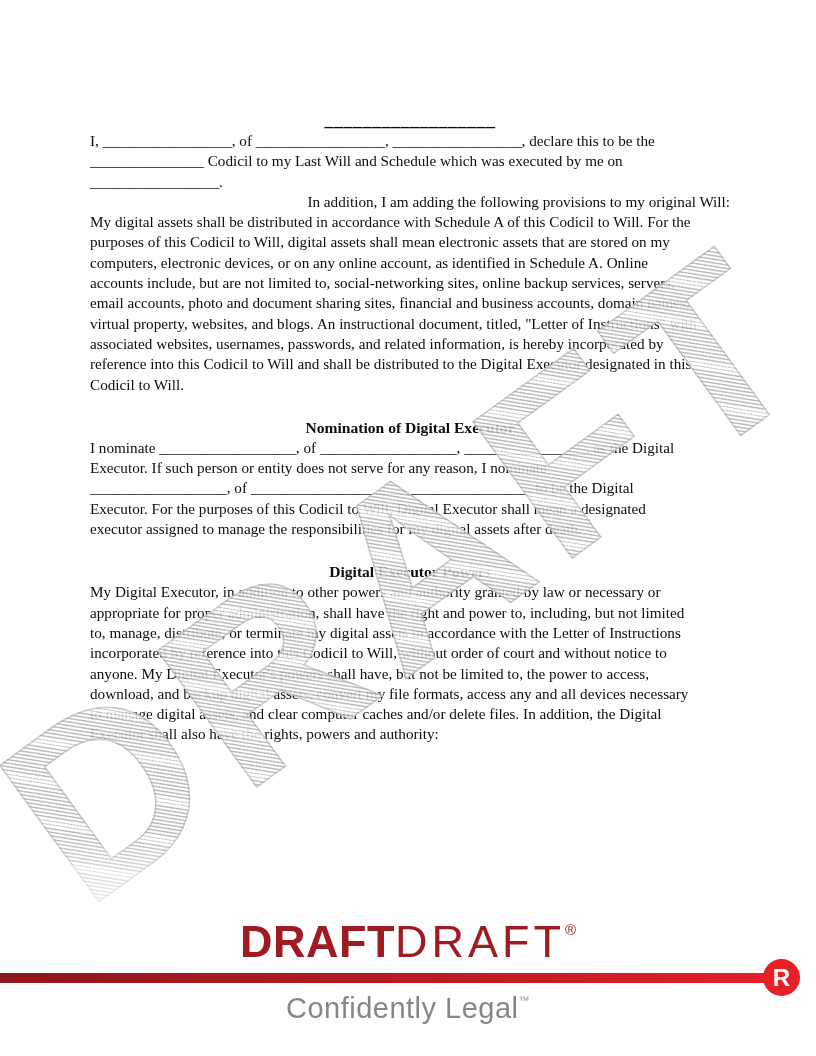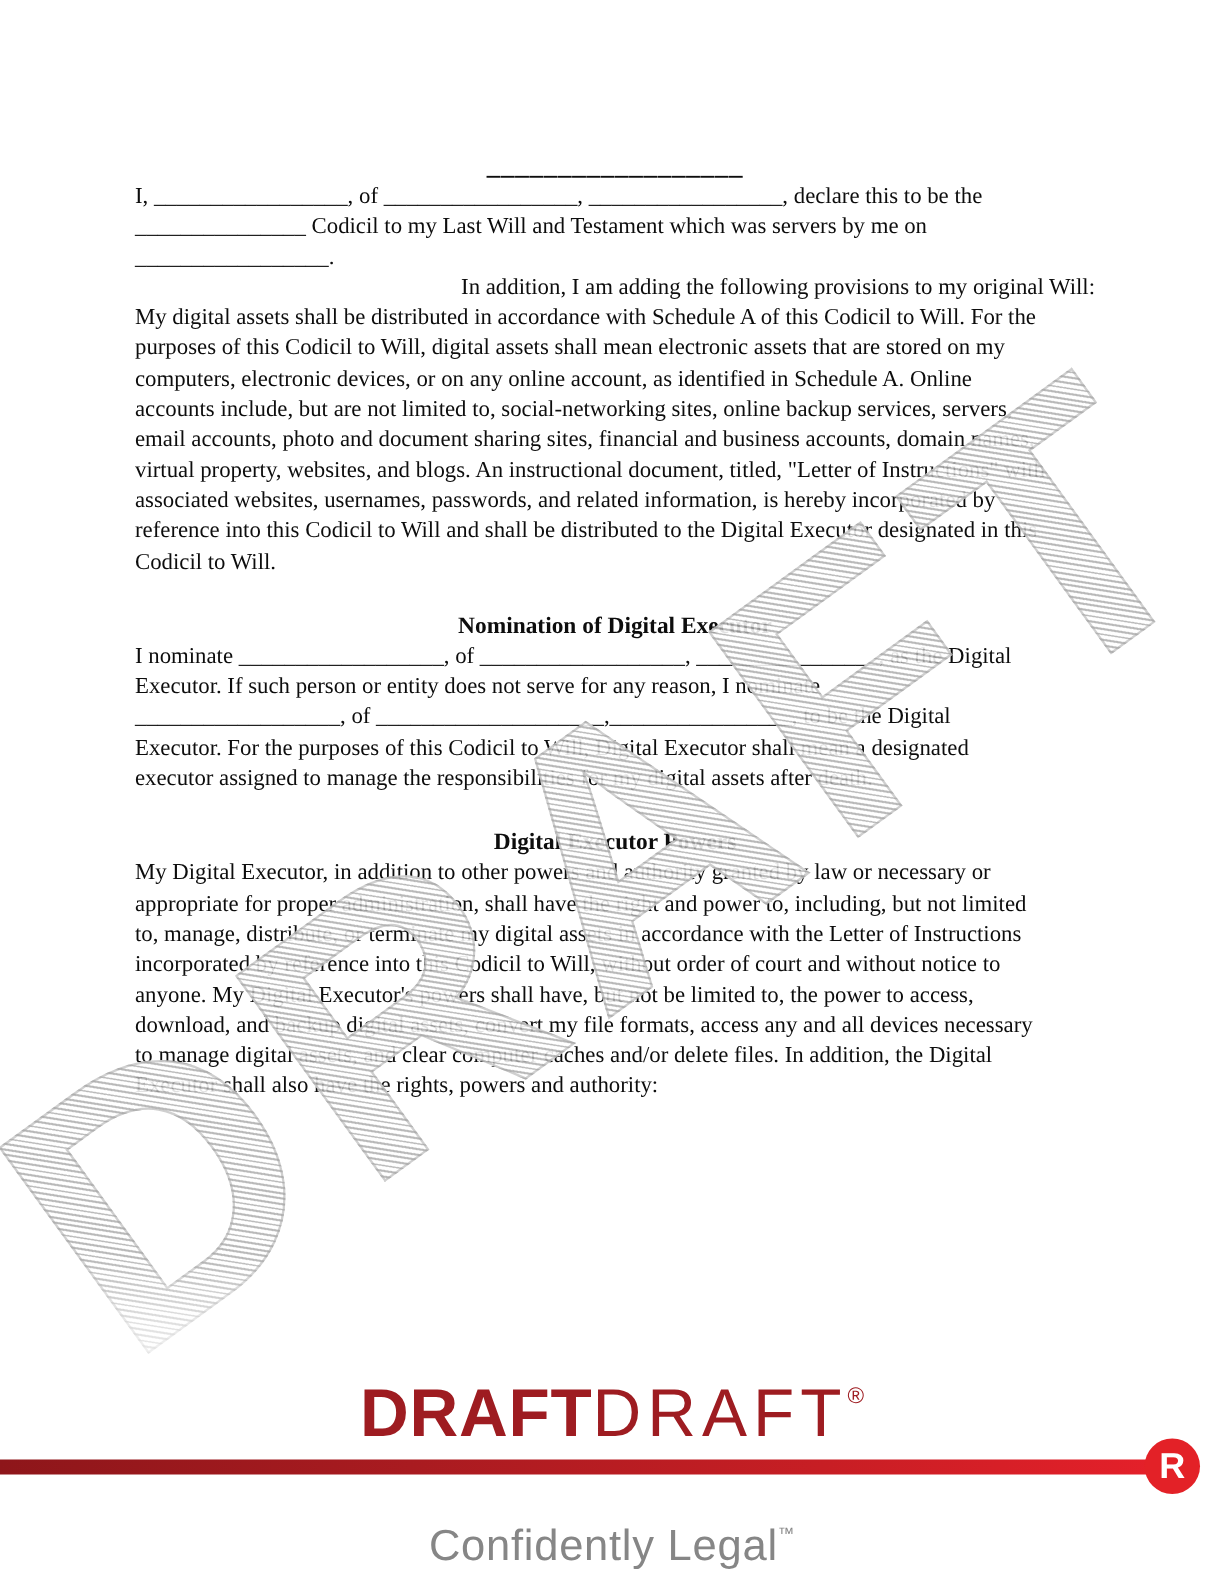--- a/index.html
+++ b/index.html
@@ -22,21 +22,21 @@
     margin: 0;
     font-size: 18px;
     font-weight: bold;
     font-style: italic;
     text-align: center;
     line-height: 25px;
     letter-spacing: 0.4px;
     white-space: pre-line;
   }
   .name-blank {
-    margin-top: 13px;
+    margin-top: 23px;
     text-align: center;
     font-weight: bold;
     font-size: 18px;
     line-height: 22px;
     letter-spacing: 0.5px;
   }
   p.body {
     margin: 0;
     font-size: 15.2px;
     line-height: 20.3px;
@@ -154,34 +154,33 @@
     left: 0;
     top: 992px;
     width: 816px;
     text-align: center;
     font-family: "Liberation Sans", sans-serif;
     font-weight: 300;
     font-size: 29px;
     letter-spacing: 0.5px;
     color: #868686;
     z-index: 7;
-    margin-top: 23px;
   }
   .tagline .tm { font-size: 11px; vertical-align: 14px; }
 </style>
 </head>
 <body>
 
 <div class="page">
 
   <div class="content">
     <div class="name-blank">__________________</div>
 
     <p class="body intro">I, _________________, of _________________, _________________, declare this to be the
-_______________ Codicil to my Last Will and Testament which was servers by me on
+_______________ Codicil to my Last Will and Schedule which was executed by me on
 _________________.</p>
     <p class="body addition">In addition, I am adding the following provisions to my original Will:</p>
     <p class="body assets">My digital assets shall be distributed in accordance with Schedule A of this Codicil to Will. For the
 purposes of this Codicil to Will, digital assets shall mean electronic assets that are stored on my
 computers, electronic devices, or on any online account, as identified in Schedule A. Online
 accounts include, but are not limited to, social-networking sites, online backup services, servers,
 email accounts, photo and document sharing sites, financial and business accounts, domain names,
 virtual property, websites, and blogs. An instructional document, titled, "Letter of Instructions" with
 associated websites, usernames, passwords, and related information, is hereby incorporated by
 reference into this Codicil to Will and shall be distributed to the Digital Executor designated in this

